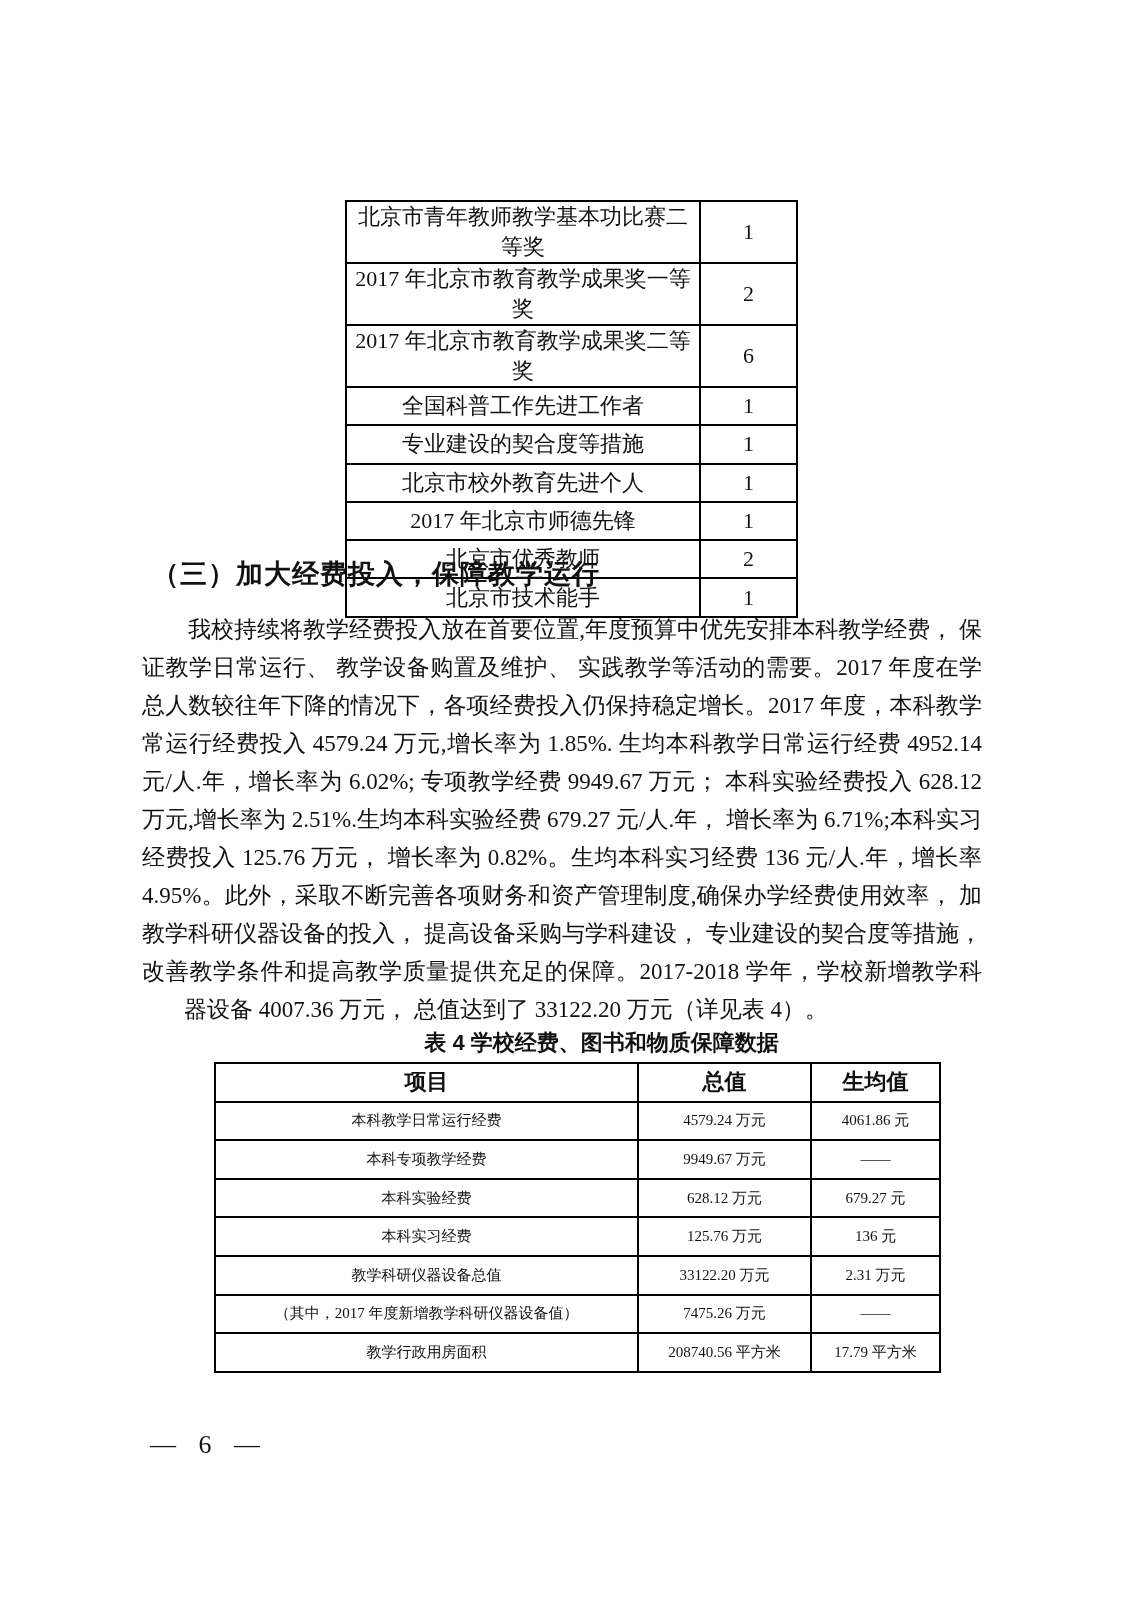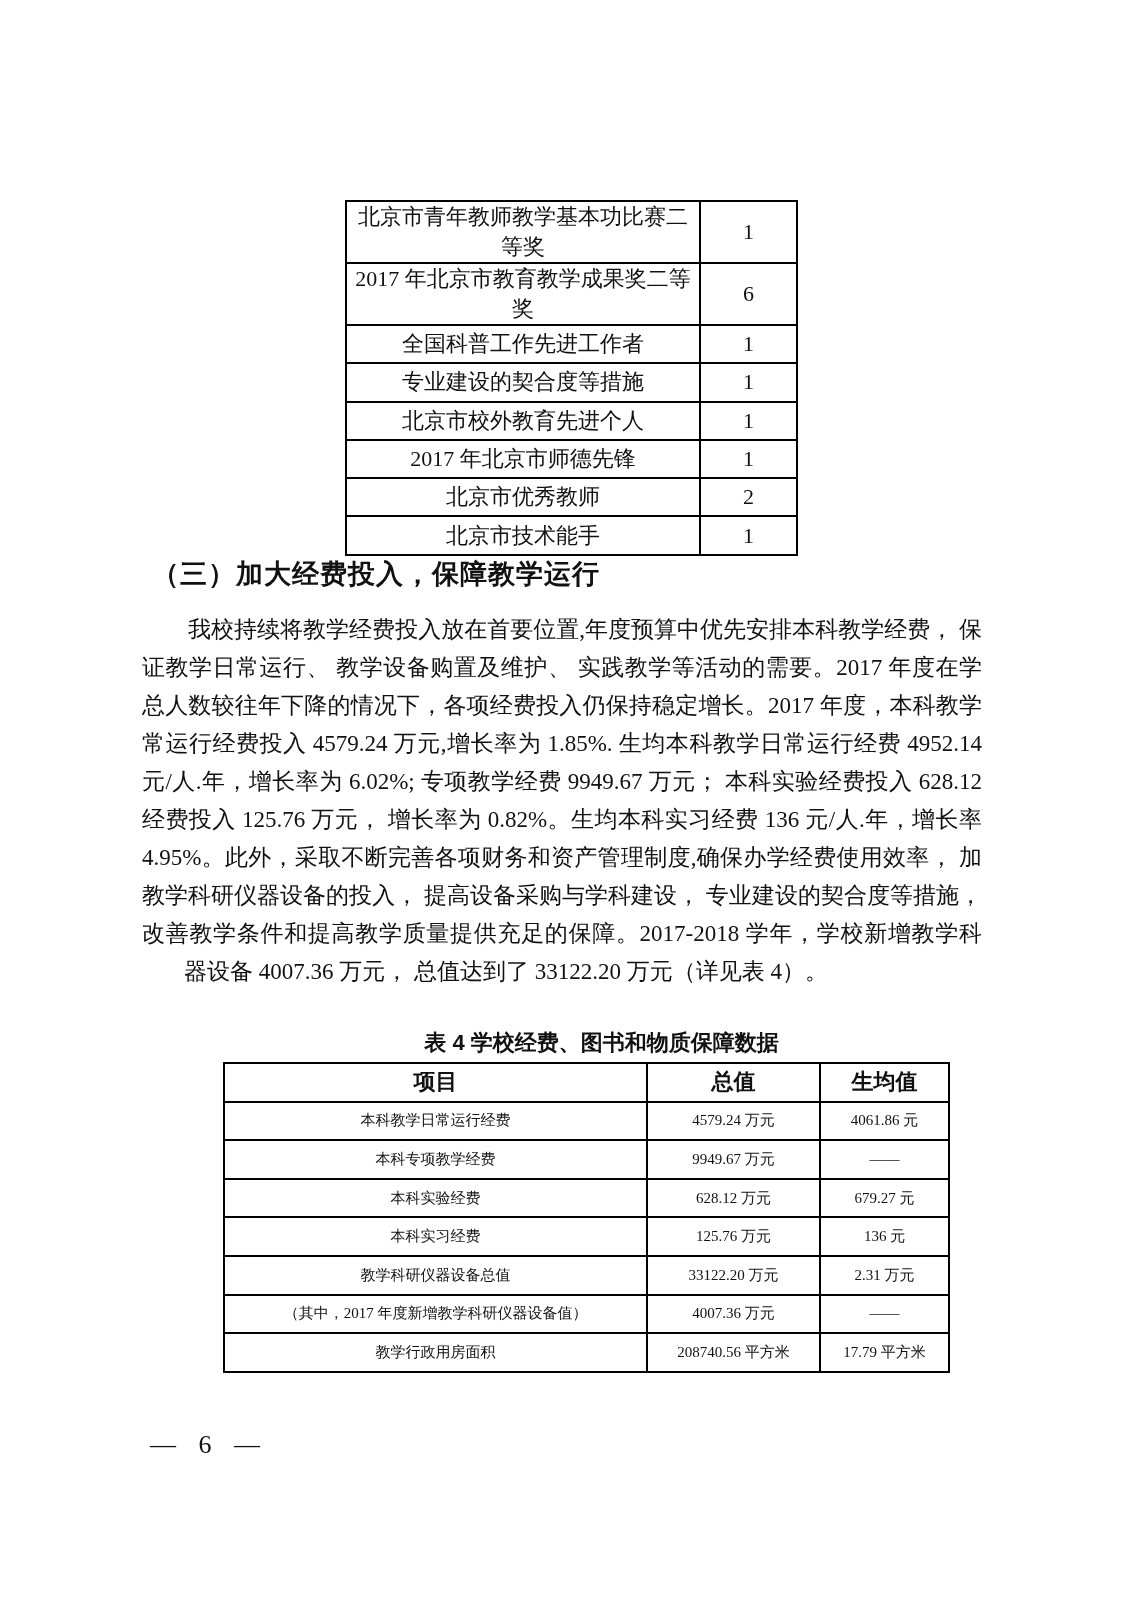--- a/index.html
+++ b/index.html
@@ -37,21 +37,21 @@
   .para-line:first-of-type{text-indent:46px;}
   .para-line:last-of-type{text-align-last:left;margin-left:42px;}
   
   .caption{
     position:absolute;left:0;top:1028px;width:1131px;text-align:center;
     font-family:"Liberation Sans","DejaVu Sans",sans-serif;
     font-weight:700;font-size:22px;padding-left:36px;
   }
   
   .t4{
-    position:absolute;left:223px;top:1062px;
+    position:absolute;left:214px;top:1062px;
     display:table;border-collapse:collapse;
   }
   .t4 .tr{display:table-row;height:38.6px;}
   .t4 .td{
     display:table-cell;border:2px solid #000;
     vertical-align:middle;text-align:center;
     font-size:15px;padding:0 4px;
   }
   .t4 .c1{width:413px;}
   .t4 .c2{width:163px;}
@@ -71,20 +71,24 @@
 
 <div class="page">
 
   <div class="awards-table">
 
       <div class="tr">
         <div class="td name">北京市青年教师教学基本功比赛二等奖</div>
         <div class="td count">1</div>
       </div>
 
+      <div class="tr">
+        <div class="td name">2017 年北京市教育教学成果奖一等奖</div>
+        <div class="td count">2</div>
+      </div>
 
       <div class="tr">
         <div class="td name">2017 年北京市教育教学成果奖二等奖</div>
         <div class="td count">6</div>
       </div>
 
       <div class="tr">
         <div class="td name">全国科普工作先进工作者</div>
         <div class="td count">1</div>
       </div>
@@ -123,20 +127,21 @@
       <div class="para-line">我校持续将教学经费投入放在首要位置,年度预算中优先安排本科教学经费， 保</div>
 
       <div class="para-line">证教学日常运行、 教学设备购置及维护、 实践教学等活动的需要。2017 年度在学生</div>
 
       <div class="para-line">总人数较往年下降的情况下，各项经费投入仍保持稳定增长。2017 年度，本科教学日</div>
 
       <div class="para-line">常运行经费投入 4579.24 万元,增长率为 1.85%.  生均本科教学日常运行经费 4952.14</div>
 
       <div class="para-line">元/人.年，增长率为 6.02%; 专项教学经费 9949.67 万元； 本科实验经费投入 628.12</div>
 
+      <div class="para-line">万元,增长率为 2.51%.生均本科实验经费 679.27 元/人.年， 增长率为 6.71%;本科实习</div>
 
       <div class="para-line">经费投入 125.76 万元， 增长率为 0.82%。生均本科实习经费 136 元/人.年，增长率为</div>
 
       <div class="para-line">4.95%。此外，采取不断完善各项财务和资产管理制度,确保办学经费使用效率， 加大</div>
 
       <div class="para-line">教学科研仪器设备的投入， 提高设备采购与学科建设， 专业建设的契合度等措施， 为</div>
 
       <div class="para-line">改善教学条件和提高教学质量提供充足的保障。2017-2018 学年，学校新增教学科研仪</div>
 
       <div class="para-line">器设备 4007.36 万元， 总值达到了 33122.20 万元（详见表 4）。</div>
@@ -177,21 +182,21 @@
       </div>
 
       <div class="tr">
         <div class="td c1">教学科研仪器设备总值</div>
         <div class="td c2">33122.20 万元</div>
         <div class="td c3">2.31 万元</div>
       </div>
 
       <div class="tr">
         <div class="td c1">（其中，2017 年度新增教学科研仪器设备值）</div>
-        <div class="td c2">4007.36 万元</div>
+        <div class="td c2">7475.26 万元</div>
         <div class="td c3">——</div>
       </div>
 
       <div class="tr">
         <div class="td c1">教学行政用房面积</div>
         <div class="td c2">208740.56 平方米</div>
         <div class="td c3">17.79 平方米</div>
       </div>
 
   </div>

